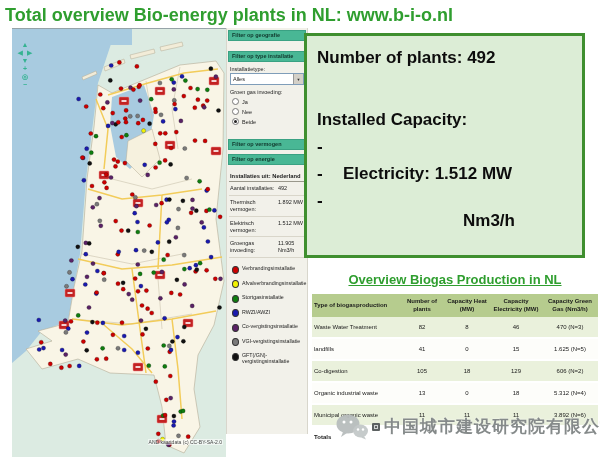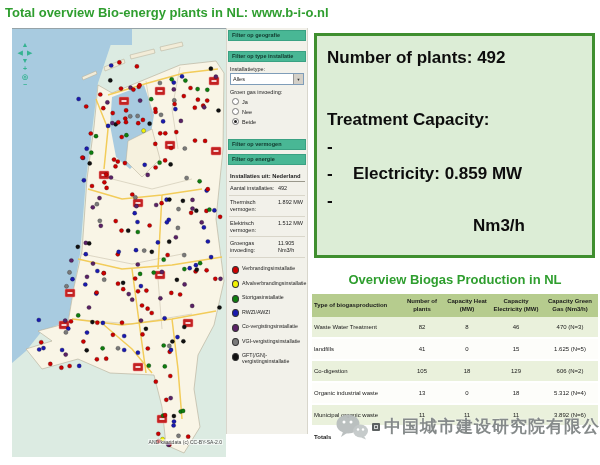--- a/index.html
+++ b/index.html
@@ -1,20 +1,20 @@
 <!DOCTYPE html>
 <html><head>
 <meta charset="utf-8">
 <style>
   html,body{margin:0;padding:0;background:#fff;}
   .canvas{position:relative;width:600px;height:465px;background:#ffffff;overflow:hidden;
           font-family:"Liberation Sans",sans-serif;}
 
   
-  .page-title{position:absolute;left:5px;top:5px;font-size:13px;font-weight:bold;color:#2f9e2f;}
+  .page-title{position:absolute;left:5px;top:5px;font-size:18px;font-weight:bold;color:#2f9e2f;}
 
   
   .map-wrap{position:absolute;left:12px;top:28px;width:214px;height:428px;border-top:1px solid #96a3a8;}
   .map-wrap svg{position:absolute;left:0;top:0;}
   .map-controls{position:absolute;left:3px;top:12px;width:20px;text-align:center;color:#35b391;z-index:3;}
   .mc{display:block;font-size:7px;line-height:8px;cursor:pointer;font-weight:bold;}
   .mc-lr{display:flex;justify-content:center;gap:4px;font-size:7px;line-height:8px;}
   .mc-gap{height:8px;}
   .attribution{position:absolute;right:3px;bottom:12px;font-size:5px;color:#444;
                background:rgba(255,255,255,.55);padding:0 1px;z-index:3;}
@@ -38,31 +38,31 @@
   .stats-title{font-weight:bold;font-size:5.8px;border-bottom:1px solid #9a988c;padding:2px 1px;}
   .stat-row{display:flex;border-bottom:1px solid #d9d6ca;padding:3px 1px;}
   .stat-label{flex:1;padding-right:2px;line-height:1.25;}
   .stat-value{width:26px;line-height:1.25;}
   .legend{margin-top:7px;}
   .legend-item{display:flex;align-items:flex-start;gap:3px;margin:6px 2px 0 5px;}
   .legend-dot{width:5px;height:6px;border-radius:50%;border:1px solid #333;flex:0 0 auto;margin-top:0.5px;}
   .legend-label{font-size:5.3px;line-height:1.15;}
 
   
-  .summary-box{position:absolute;left:314px;top:33px;width:281px;height:225px;background:#dcedd6;
+  .summary-box{position:absolute;left:304px;top:33px;width:281px;height:225px;background:#dcedd6;
                border:3px solid #3f8f2f;box-sizing:border-box;padding:12px 6px 0 10px;
                font-weight:bold;font-size:17px;color:#0d0d0d;}
   .summary-plants{margin-bottom:42px;}
   .cap-row{display:flex;margin-top:7px;}
   .dash{width:26px;flex:0 0 auto;}
-  .unit-tail{margin-top:5px;padding-left:146px;}
+  .unit-tail{padding-left:146px;}
 
   
   .table-title{position:absolute;left:312px;top:272px;width:286px;text-align:center;
-               font-size:13px;font-weight:bold;color:#2f9e2f;}
+               font-size:13px;font-weight:bold;color:#2f9e2f;text-decoration:underline;}
   table.biogas{position:absolute;left:312px;top:294px;width:286px;border-collapse:collapse;
                font-size:6px;color:#1a1a1a;table-layout:fixed;}
   .biogas th{background:#b6cc8e;font-weight:bold;height:21px;padding:1px 2px;text-align:center;line-height:1.2;}
   .biogas th:first-child{text-align:left;}
   .biogas td{height:18px;padding:1px 2px;text-align:center;border-bottom:2px solid #fff;}
   .biogas td:first-child{text-align:left;}
   .biogas tr.shade td{background:#eaf1dc;}
   .biogas tr.plain td{background:#fdfdfa;}
   .biogas tr.totals td{font-weight:bold;background:#fff;}
 
@@ -498,28 +498,28 @@
         </div>
         <div class="legend-item">
           <span class="legend-dot" style="background: rgb(17, 17, 17);"></span>
           <span class="legend-label">GFT(/GN)-vergistingsinstallatie</span>
         </div>
       </div>
   </div>
 
   <div class="summary-box">
     <div class="summary-plants">Number of plants: 492</div>
-    <div>Treatment Capacity:</div>
+    <div>Installed Capacity:</div>
     <div id="capacity-list">
         <div class="cap-row">
           <span class="dash">-</span>
         </div>
         <div class="cap-row">
           <span class="dash">-</span>
-          <span>Electricity: 0.859 MW</span>
+          <span>Electricity: 1.512 MW</span>
         </div>
         <div class="cap-row">
           <span class="dash">-</span>
         </div>
       </div>
     <div class="unit-tail">Nm3/h</div>
   </div>
 
   <div class="table-title">Overview Biogas Production in NL</div>
   <table class="biogas">

